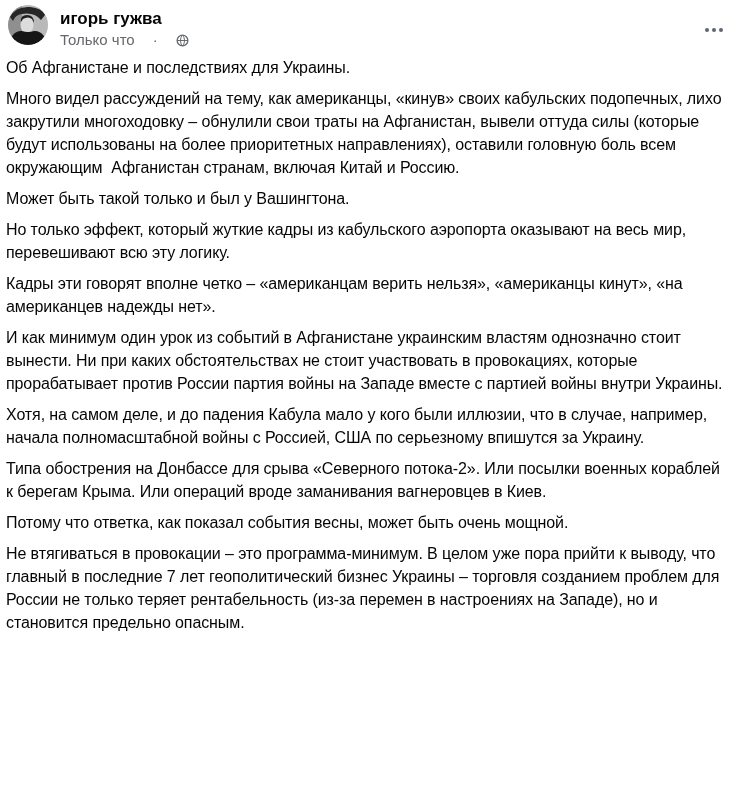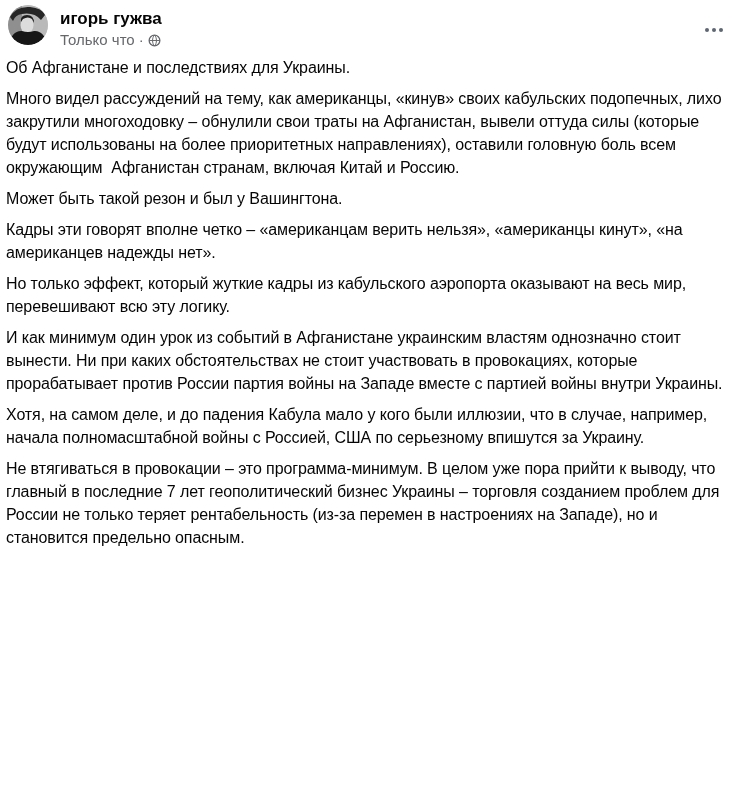--- a/index.html
+++ b/index.html
@@ -45,21 +45,21 @@
   .author {
     font-size: 17px;
     font-weight: 700;
     color: #050505;
     line-height: 21px;
     cursor: pointer;
   }
   .meta {
     display: flex;
     align-items: center;
-    gap: 4px;
+    gap: 18px;
     font-size: 15px;
     color: #65676b;
     line-height: 19px;
     margin-top: 1px;
   }
   .meta .time { cursor: pointer; }
   .meta .sep { color: #65676b; }
   .globe {
     display: inline-flex;
     align-items: center;
@@ -145,21 +145,23 @@
           <i></i>
           <i></i>
       </span>
     </div>
 
   </div>
 
   <div class="body">
     <p>Об Афганистане и последствиях для Украины.</p>
     <p>Много видел рассуждений на тему, как американцы, «кинув» своих кабульских подопечных, лихо закрутили многоходовку – обнулили свои траты на Афганистан, вывели оттуда силы (которые будут использованы на более приоритетных направлениях), оставили головную боль всем окружающим  Афганистан странам, включая Китай и Россию.</p>
-    <p>Может быть такой резон и был у Вашингтона.</p>
+    <p>Может быть такой только и был у Вашингтона.</p>
+    <p>Но только эффект, который жуткие кадры из кабульского аэропорта оказывают на весь мир, перевешивают всю эту логику.</p>
     <p>Кадры эти говорят вполне четко – «американцам верить нельзя», «американцы кинут», «на американцев надежды нет».</p>
-    <p>Но только эффект, который жуткие кадры из кабульского аэропорта оказывают на весь мир, перевешивают всю эту логику.</p>
     <p>И как минимум один урок из событий в Афганистане украинским властям однозначно стоит вынести. Ни при каких обстоятельствах не стоит участвовать в провокациях, которые прорабатывает против России партия войны на Западе вместе с партией войны внутри Украины.</p>
     <p>Хотя, на самом деле, и до падения Кабула мало у кого были иллюзии, что в случае, например, начала полномасштабной войны с Россией, США по серьезному впишутся за Украину.</p>
+    <p>Типа обострения на Донбассе для срыва «Северного потока-2». Или посылки военных кораблей к берегам Крыма. Или операций вроде заманивания вагнеровцев в Киев.</p>
+    <p>Потому что ответка, как показал события весны, может быть очень мощной.</p>
     <p>Не втягиваться в провокации – это программа-минимум. В целом уже пора прийти к выводу, что главный в последние 7 лет геополитический бизнес Украины – торговля созданием проблем для России не только теряет рентабельность (из-за перемен в настроениях на Западе), но и становится предельно опасным.</p>
   </div>
 
 </div>
 
 </body></html>

